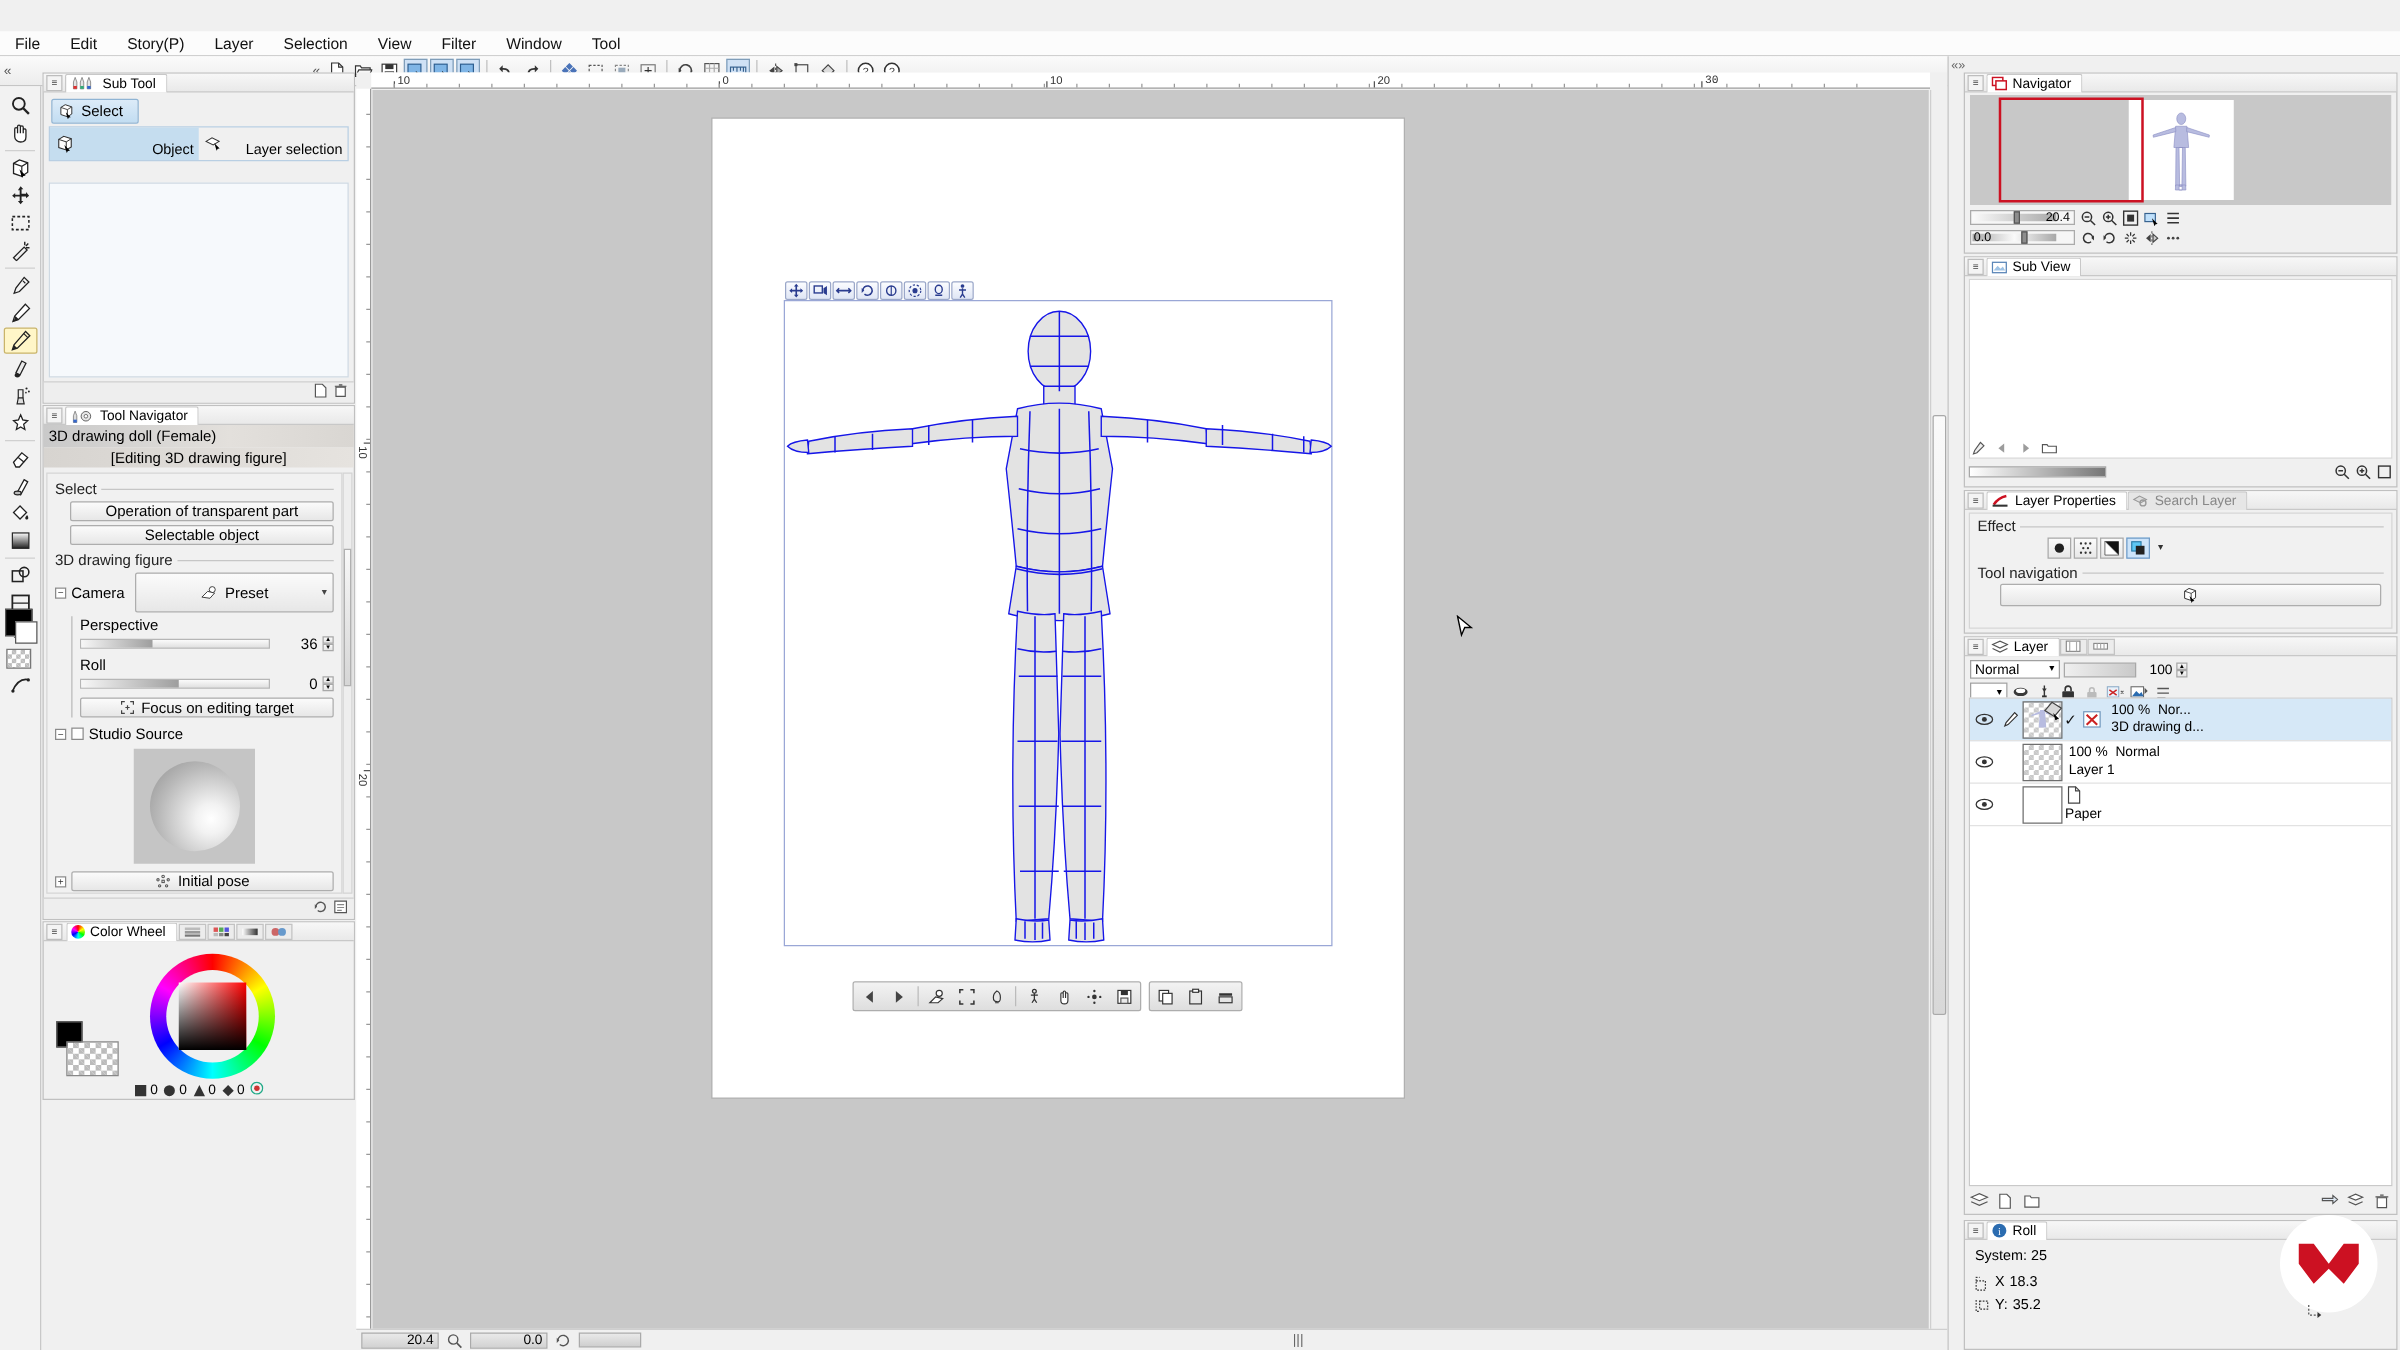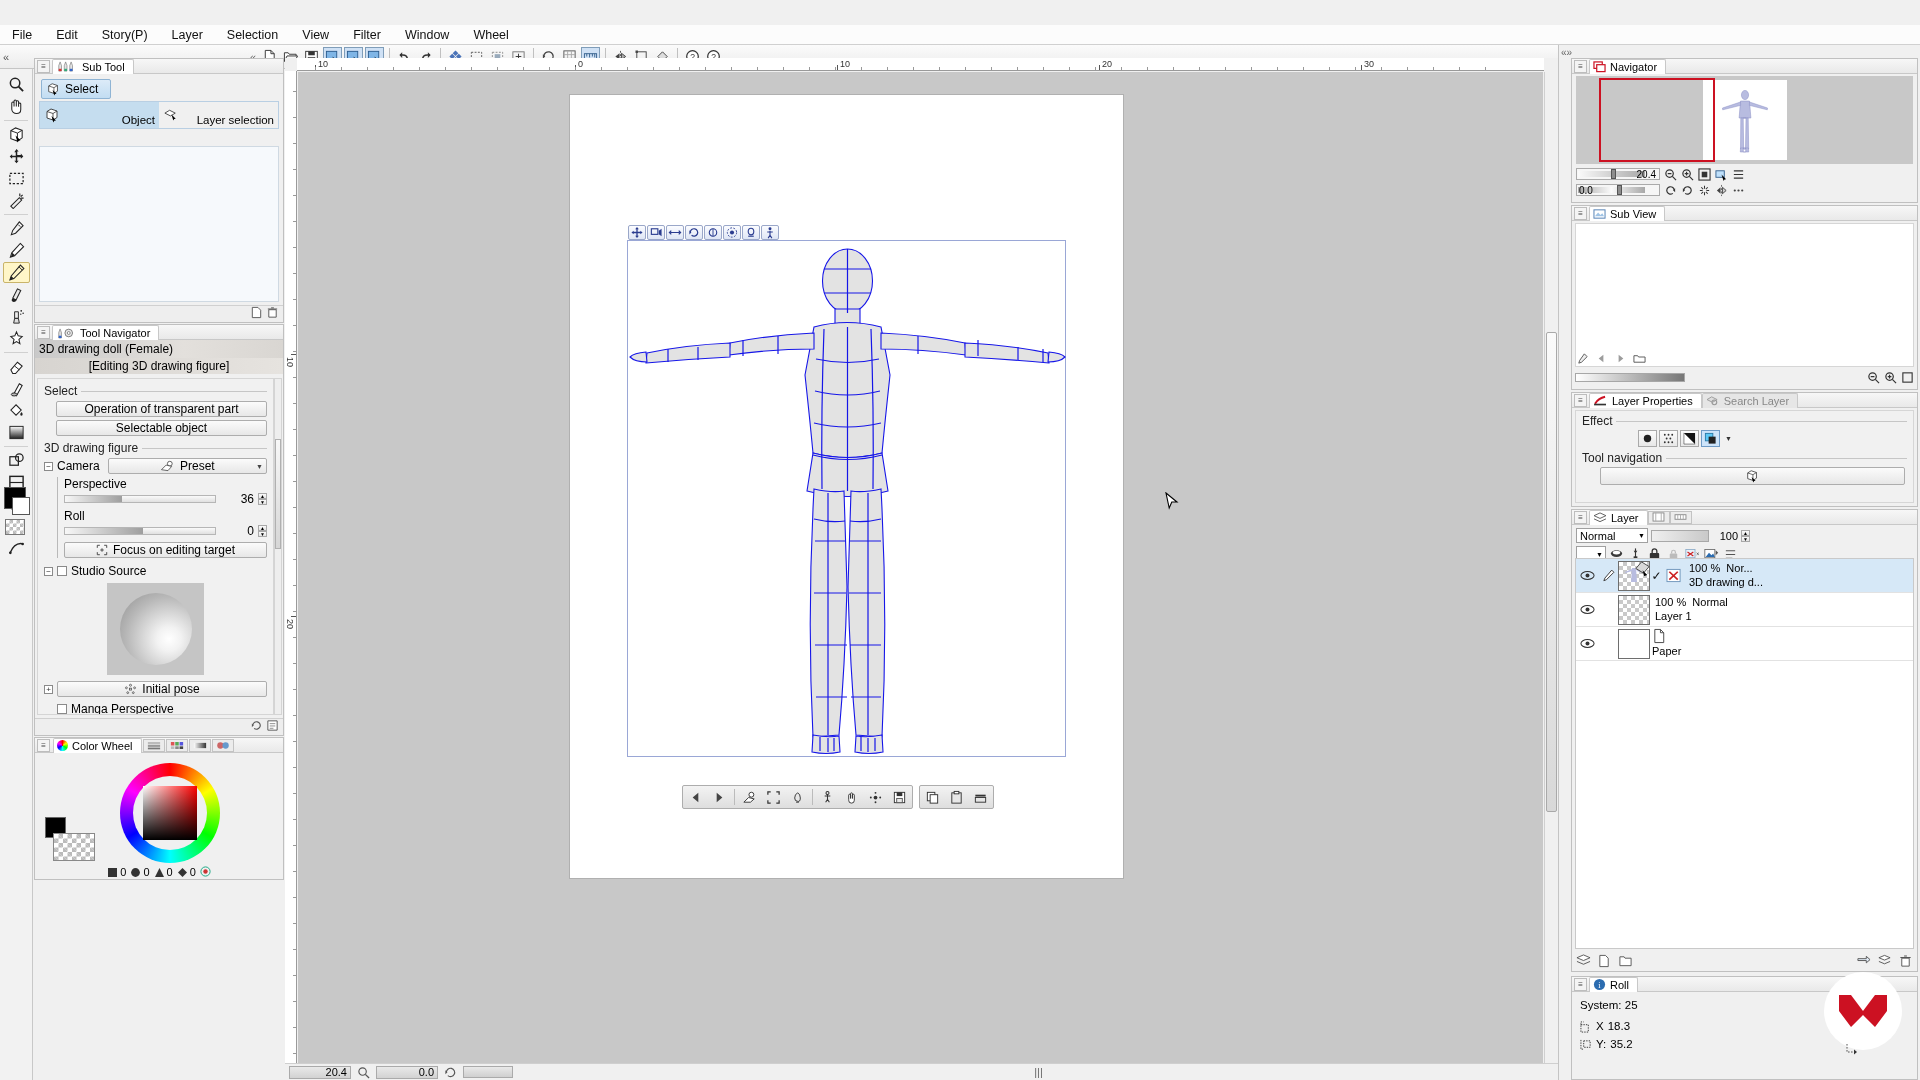--- a/index.html
+++ b/index.html
@@ -85,21 +85,21 @@
     background:#f1f1f1; border:1px solid #d5d5d5; overflow:hidden; }
   .grp { margin:5px 6px 0 6px; }
   .grp-label { font-size:12px; color:#222; display:flex; align-items:center; gap:4px; }
   .grp-label::after { content:""; flex:1; height:1px; background:#c6c6c6; }
   .btn { height:16px; background:linear-gradient(#fbfbfb,#e7e7e7);
     border:1px solid #adadad; border-radius:2px; display:flex; align-items:center;
     justify-content:center; gap:5px; font-size:12px; margin-top:3px; }
   .row { display:flex; align-items:center; gap:4px; margin-top:3px; }
   .expander { width:9px; height:9px; border:1px solid #8a8a8a; background:#fff;
     font-size:8px; line-height:7px; text-align:center; color:#333; }
-  .combo { flex:1; height:16px; background:linear-gradient(#fbfbfb,#e7e7e7);
+  .combo { flex:1; height:32px; background:linear-gradient(#fbfbfb,#e7e7e7);
     border:1px solid #adadad; border-radius:2px; display:flex; align-items:center;
     justify-content:center; position:relative; font-size:12px; gap:5px; }
   .combo .arr { position:absolute; right:3px; font-size:7px; color:#444; }
   .slider { height:8px; background:linear-gradient(#fafafa,#e0e0e0);
     border:1px solid #b6b6b6; position:relative; }
   .slider .fill { position:absolute; left:0; top:0; bottom:0;
     background:linear-gradient(90deg,#f7f7f7,#9e9e9e); }
   .spin { width:34px; text-align:right; font-size:12px; }
   .spinbtns { width:9px; display:flex; flex-direction:column; }
   .spinbtns i { height:6px; border:1px solid #a8a8a8; background:linear-gradient(#fafafa,#e4e4e4);
@@ -258,21 +258,21 @@
 
   <div class="menubar" id="menubar">
       <div class="menuitem">File</div>
       <div class="menuitem">Edit</div>
       <div class="menuitem">Story(P)</div>
       <div class="menuitem">Layer</div>
       <div class="menuitem">Selection</div>
       <div class="menuitem">View</div>
       <div class="menuitem">Filter</div>
       <div class="menuitem">Window</div>
-      <div class="menuitem">Wheel</div>
+      <div class="menuitem">Tool</div>
     </div>
 
   <div class="cmdbar">
     <div class="grip">«</div>
     <div style="width:235px"></div>
     <div class="grip">«</div>
     <div class="tbicon">
         <svg width="15" height="15" viewBox="0 0 16 16">
           <path d="M3.5 1.5h6l3.5 3.5v9.5h-9.5z" fill="#fff" stroke="#333"></path>
           <path d="M9.5 1.5v3.5h3.5" fill="none" stroke="#333"></path>
@@ -811,21 +811,21 @@
     <div class="rulerTop" id="rtop">
         <div class="rtick" style="left: 18px;"></div>
         <div class="rnum" style="left: 21px;">10</div>
         <div class="rtick" style="left: 278px;"></div>
         <div class="rnum" style="left: 281px;">0</div>
         <div class="rtick" style="left: 540px;"></div>
         <div class="rnum" style="left: 543px;">10</div>
         <div class="rtick" style="left: 802px;"></div>
         <div class="rnum" style="left: 805px;">20</div>
         <div class="rtick" style="left: 1064px;"></div>
-        <div class="rnum" style="left: 1067px;">30</div>
+        <div class="rnum" style="left: 1067px; font-family: Liberation Mono, monospace;">30</div>
         <div class="rtick" style="left: 18px; height: 3px; background: rgb(153, 153, 153);"></div>
         <div class="rtick" style="left: 44px; height: 3px; background: rgb(153, 153, 153);"></div>
         <div class="rtick" style="left: 70px; height: 3px; background: rgb(153, 153, 153);"></div>
         <div class="rtick" style="left: 96px; height: 3px; background: rgb(153, 153, 153);"></div>
         <div class="rtick" style="left: 122px; height: 3px; background: rgb(153, 153, 153);"></div>
         <div class="rtick" style="left: 148px; height: 3px; background: rgb(153, 153, 153);"></div>
         <div class="rtick" style="left: 174px; height: 3px; background: rgb(153, 153, 153);"></div>
         <div class="rtick" style="left: 200px; height: 3px; background: rgb(153, 153, 153);"></div>
         <div class="rtick" style="left: 226px; height: 3px; background: rgb(153, 153, 153);"></div>
         <div class="rtick" style="left: 252px; height: 3px; background: rgb(153, 153, 153);"></div>

